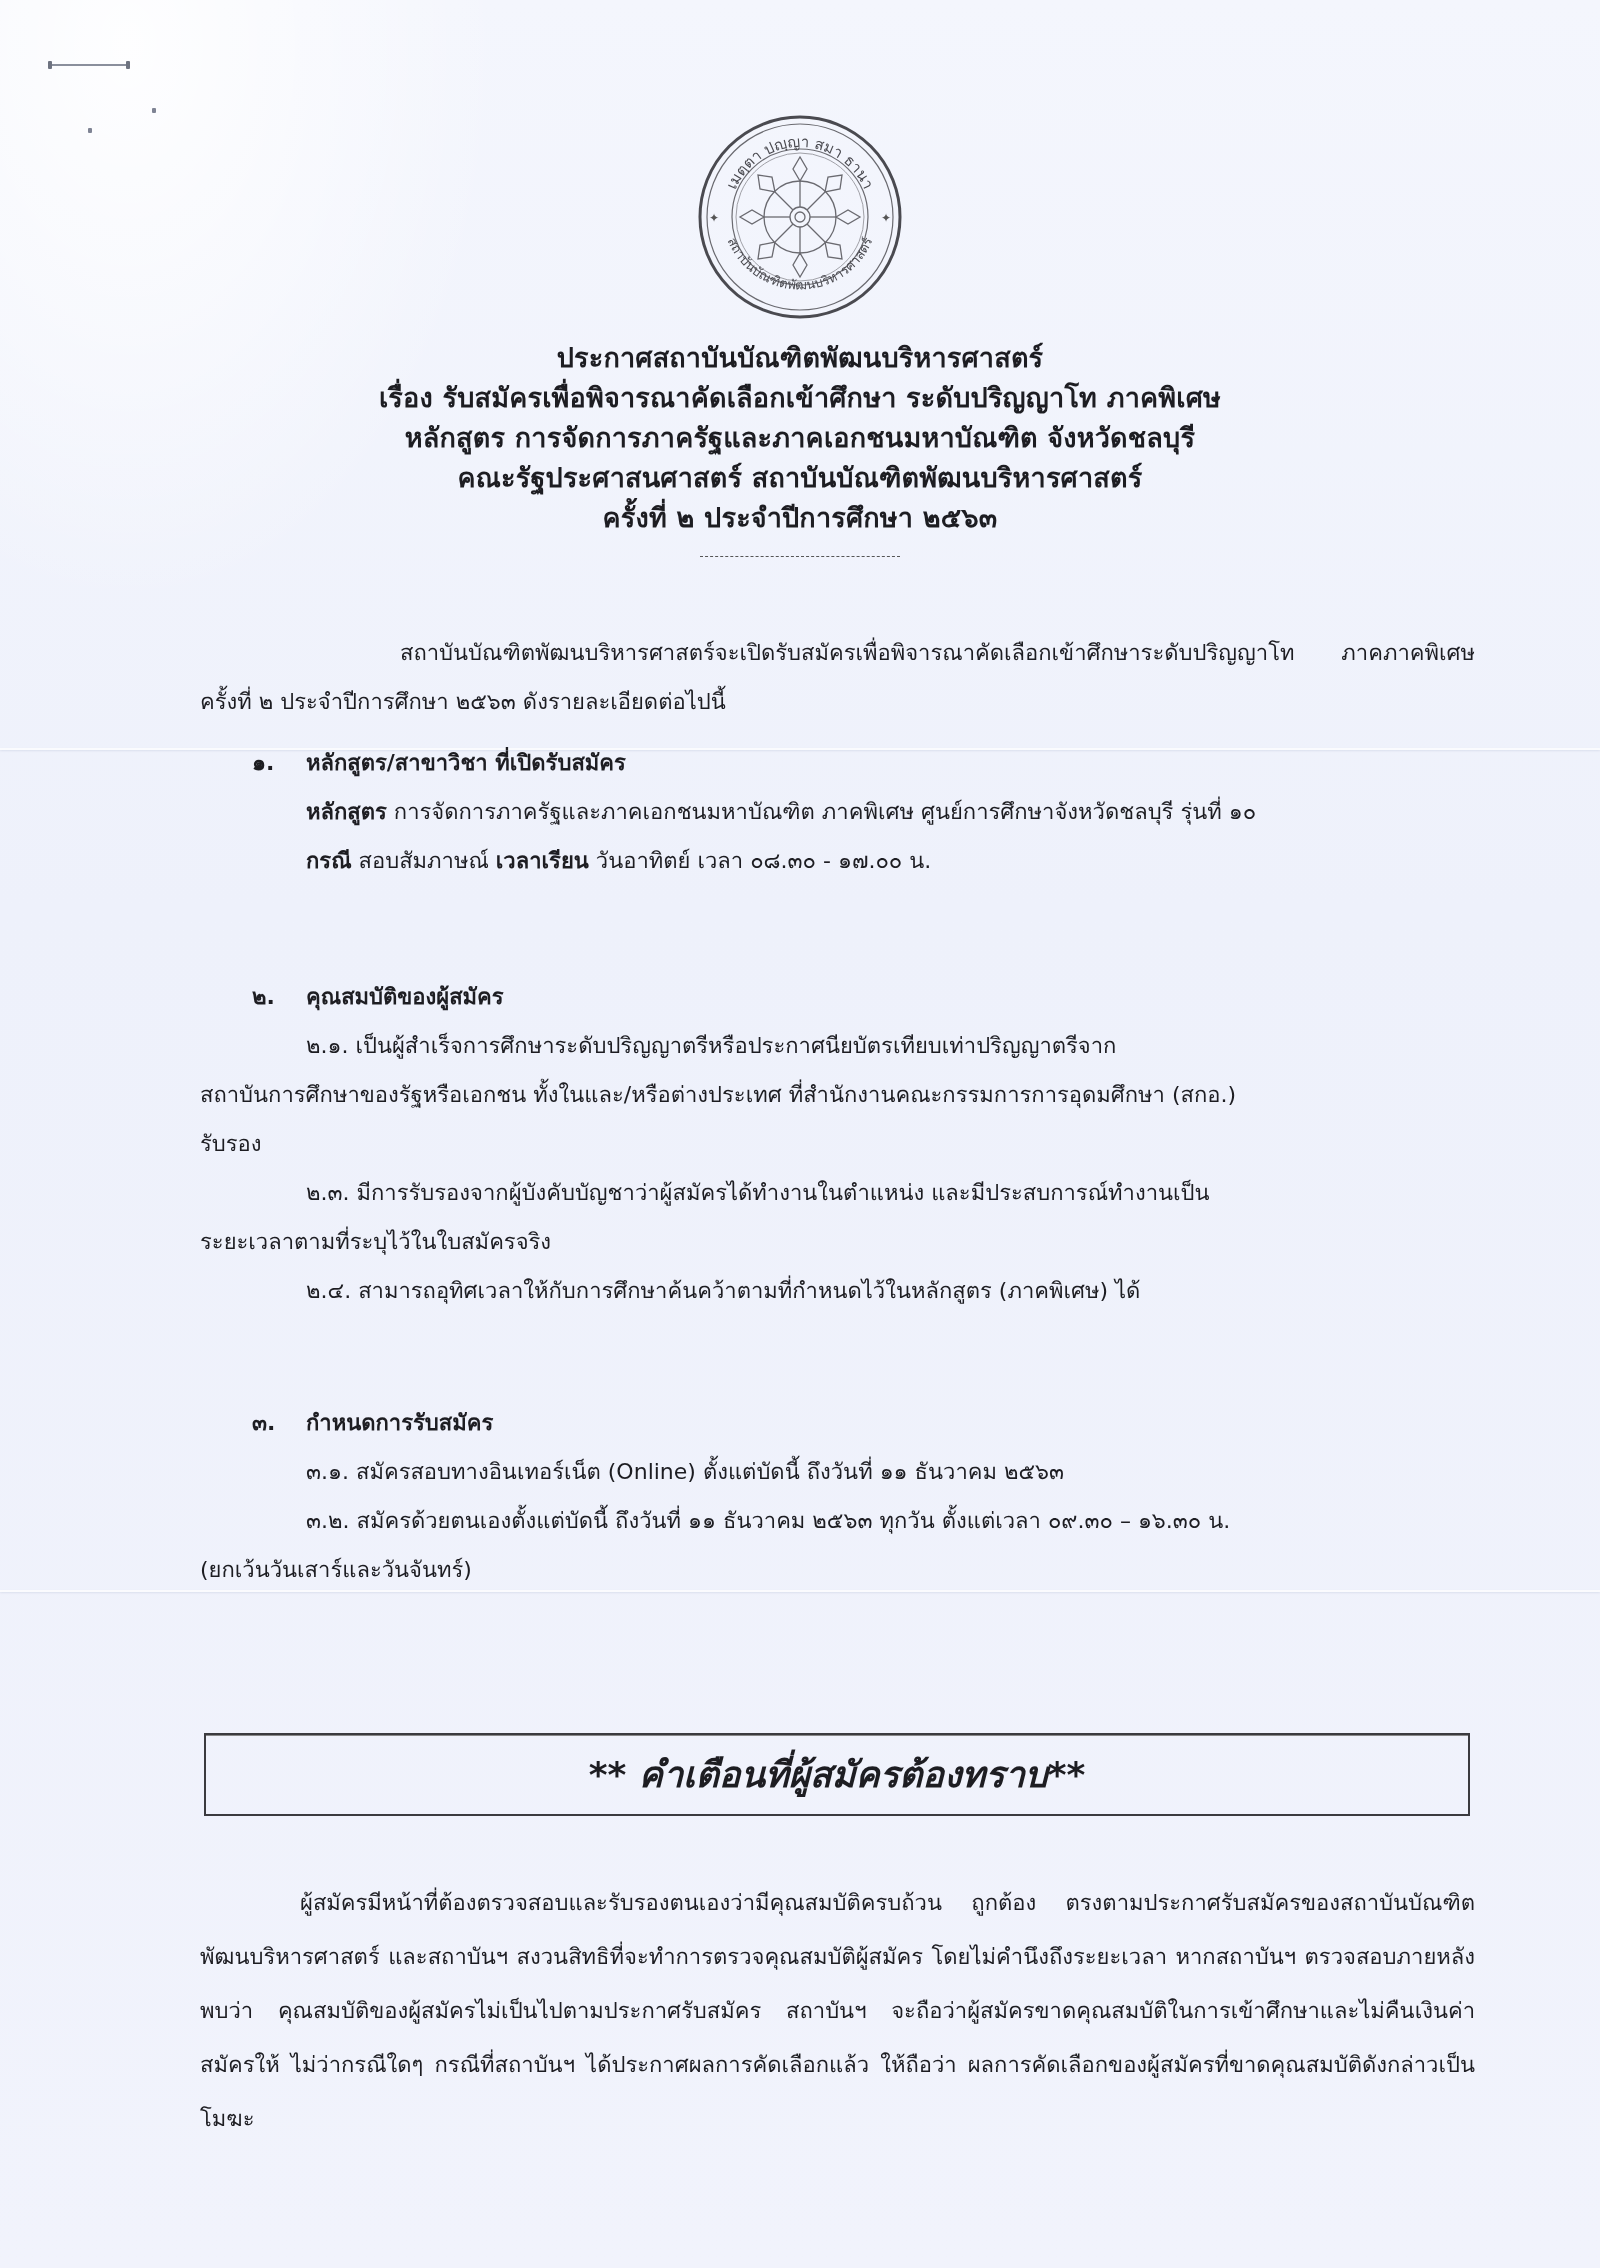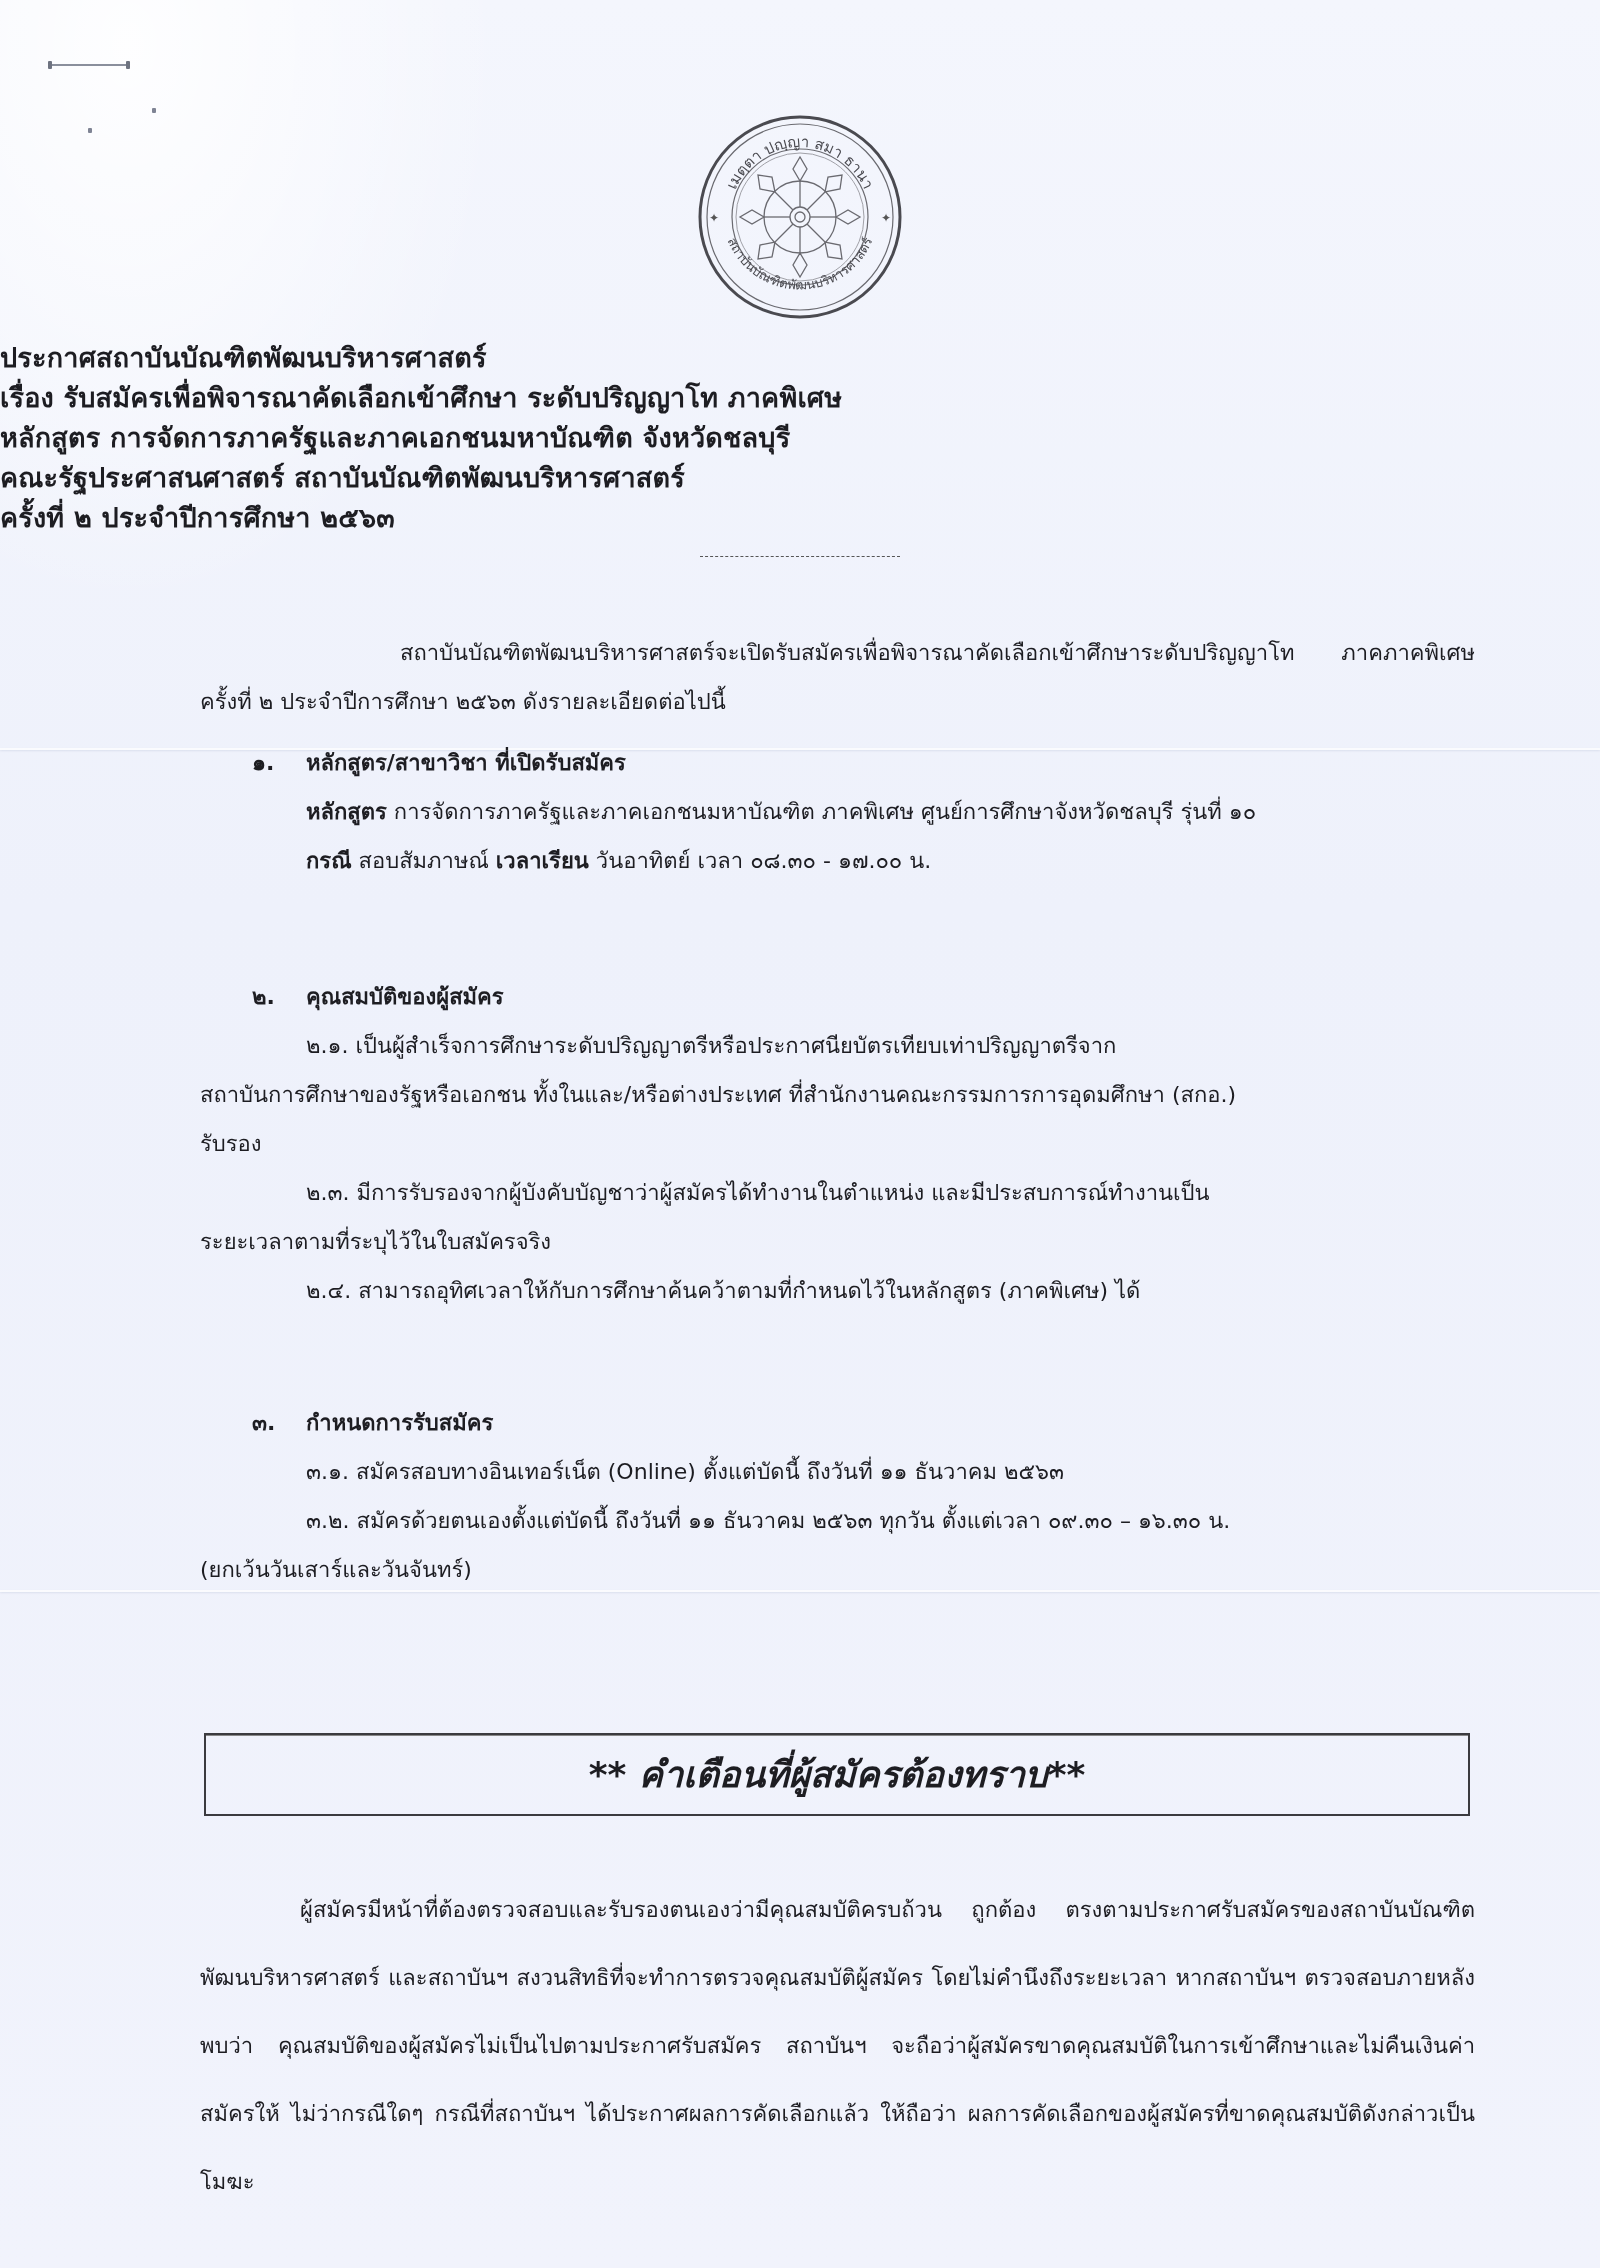--- a/index.html
+++ b/index.html
@@ -58,20 +58,21 @@
     position: absolute;
     left: 695px; top: 112px;
     width: 210px; height: 210px;
   }
 
   
   .header {
     position: absolute;
     left: 0; right: 0;
     top: 338px;
+    text-align: center;
   }
   .header .line {
     font-size: 27px;
     font-weight: bold;
     line-height: 40px;
     letter-spacing: 0.2px;
   }
   .sep {
     margin: 18px auto 0;
     width: 200px;
@@ -118,21 +119,21 @@
     justify-content: center;
   }
   .warn-box span {
     font-size: 36px;
     font-weight: bold;
     font-style: italic;
   }
 
   .warn-text {
     top: 1876px;
-    line-height: 68px;
+    line-height: 54px;
   }
   .warn-text p {
     margin: 0;
     text-indent: 100px;
     text-align: justify;
   }
 </style>
 </head>
 <body>
 

